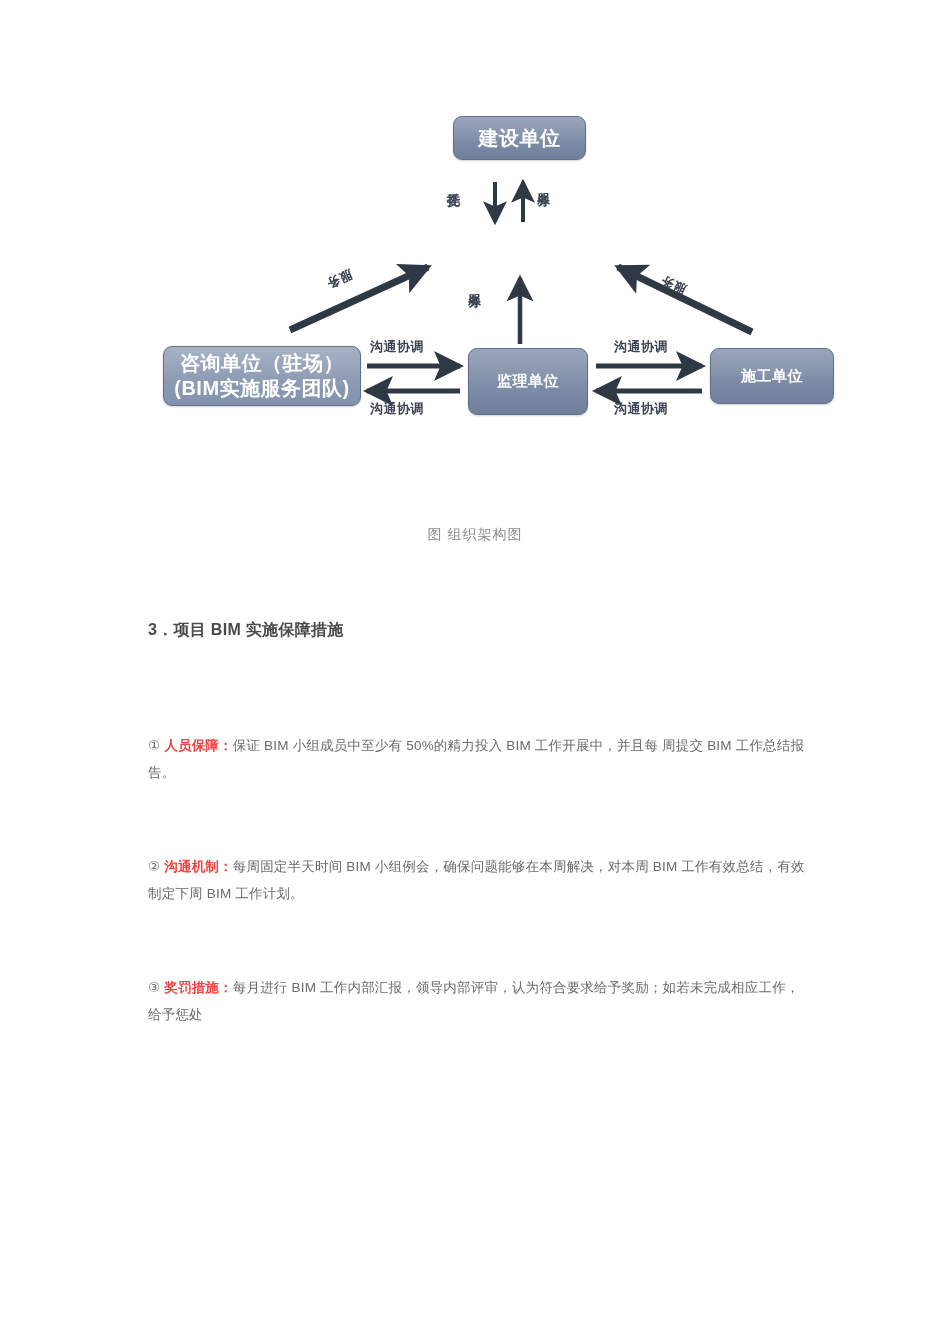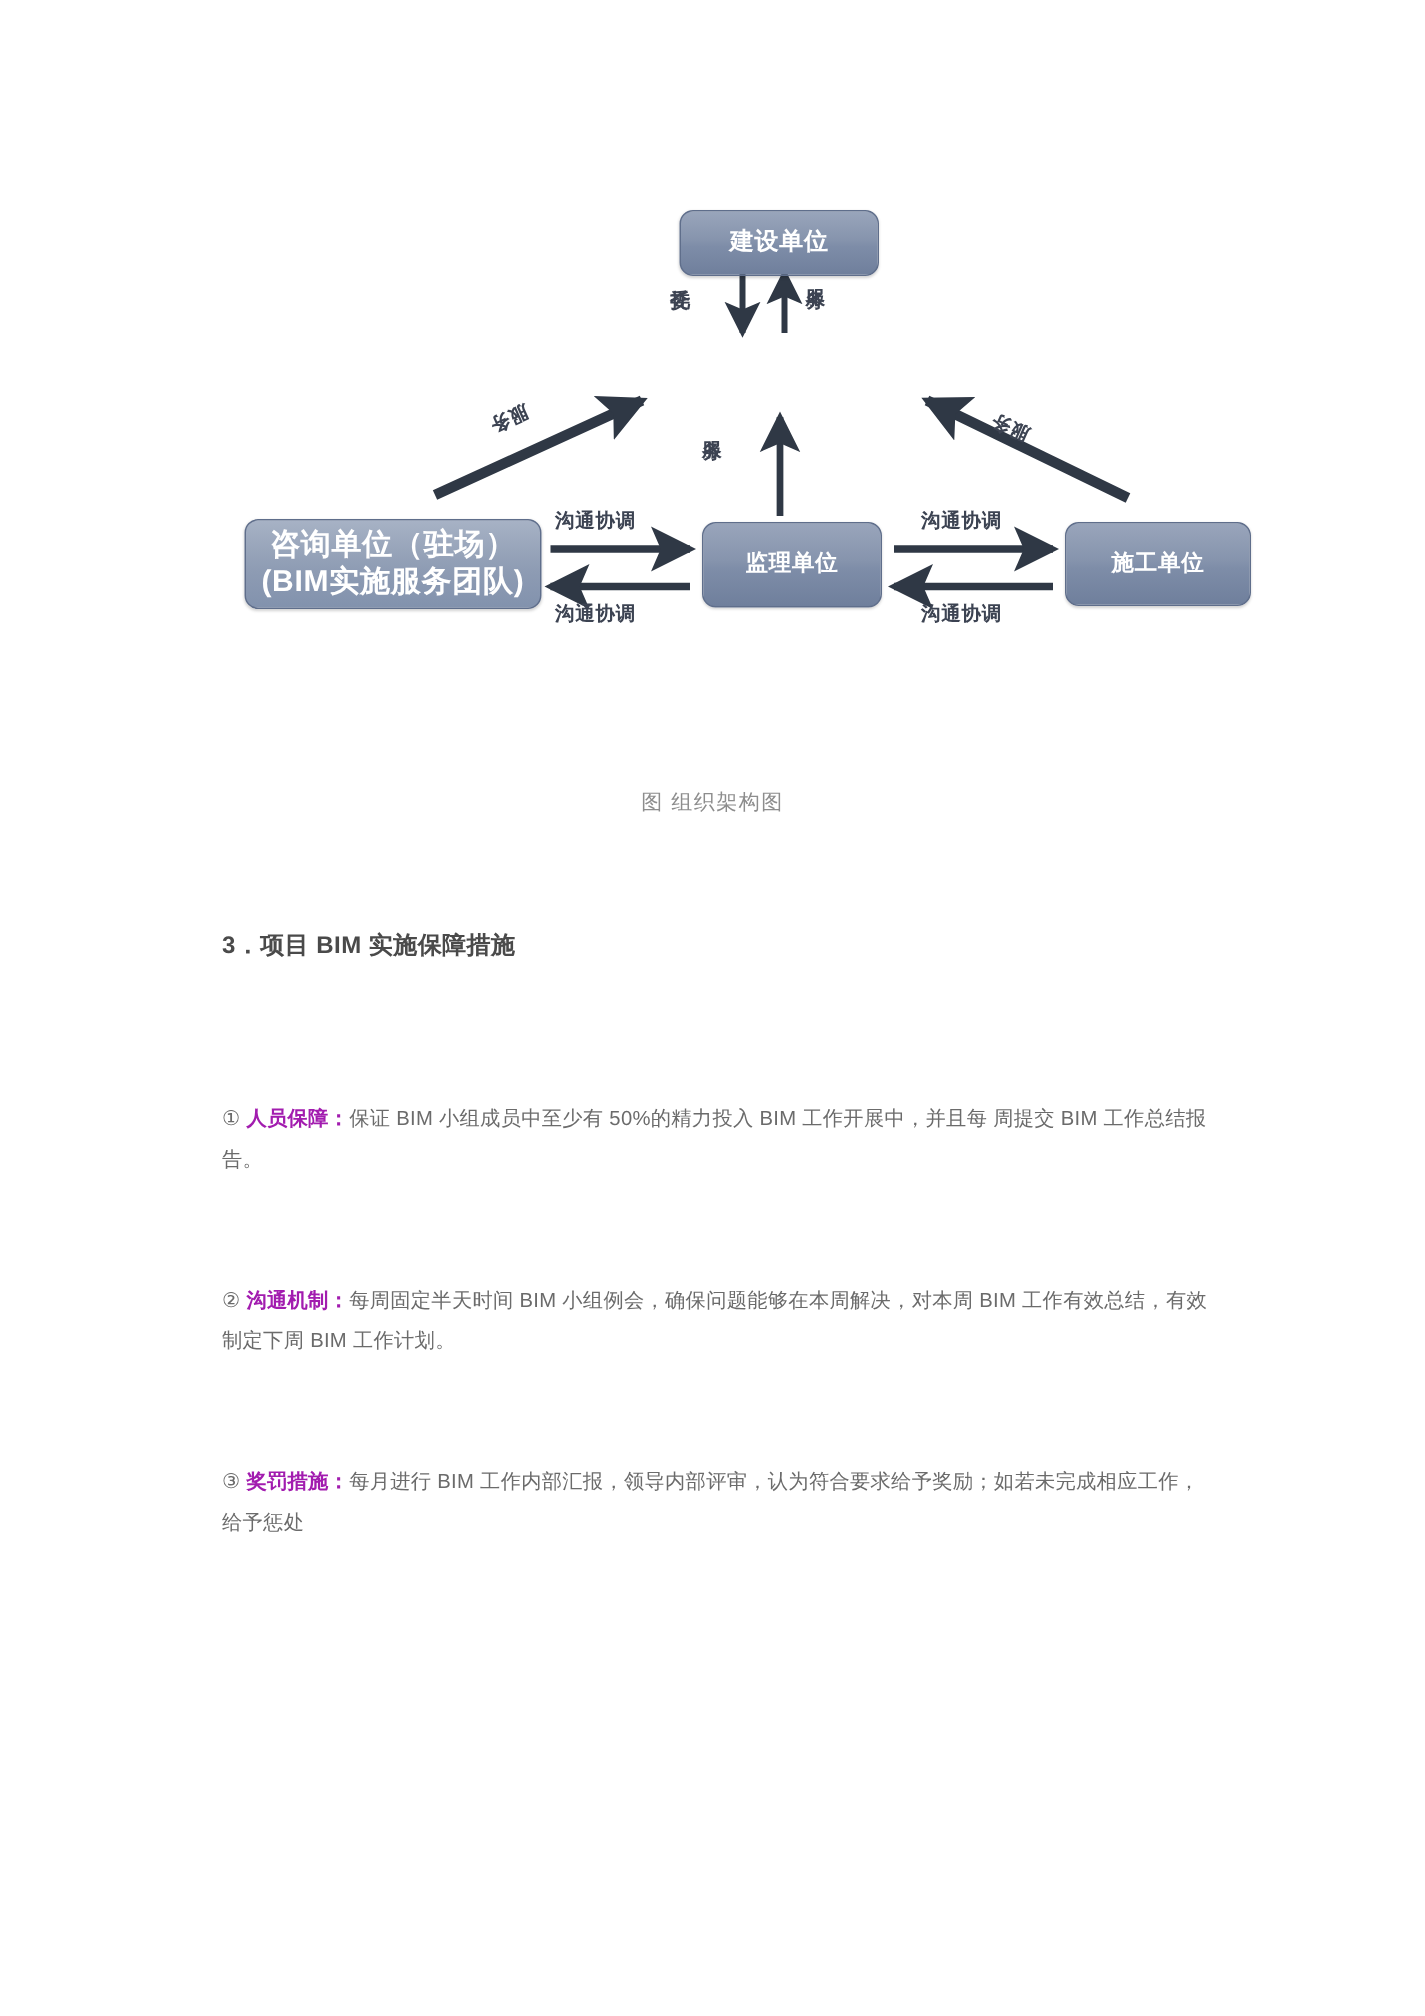--- a/index.html
+++ b/index.html
@@ -46,24 +46,24 @@
     text-align: center;
     letter-spacing: 0.5px;
     box-shadow: 0 1px 2px rgba(0,0,0,0.18);
     line-height: 1.25;
   }
 
   .node-box.wide2 {
     background: linear-gradient(to bottom, #a7b2c5 0%, #95a2b8 40%, #8d9bb3 60%, #8292ad 100%);
   }
 
-  #node-construction { left: 305px; top: 30px;  width: 133px; height: 44px; font-size: 16px; }
+  #node-construction { left: 305px; top: 6px;  width: 133px; height: 44px; font-size: 20px; }
   #node-pm           { left: 305px; top: 117px; width: 133px; height: 44px; font-size: 16px; }
   #node-consult      { left: 15px;  top: 236px; width: 198px; height: 60px; font-size: 20px; }
-  #node-supervise    { left: 320px; top: 238px; width: 120px; height: 57px; font-size: 15px; }
+  #node-supervise    { left: 320px; top: 238px; width: 120px; height: 67px; font-size: 15px; }
   #node-contractor   { left: 562px; top: 238px; width: 124px; height: 56px; font-size: 15px; }
 
   
   .arrow-label {
     position: absolute;
     color: #3c4352;
     font-size: 13px;
     font-weight: bold;
     white-space: nowrap;
     letter-spacing: 0.5px;
@@ -116,21 +116,21 @@
   }
   .para {
     font-size: 13.5px;
     line-height: 2.0;
     color: #6b6b6b;
     letter-spacing: 0.2px;
   }
   #para-1 { margin-top: 91px; }
   #para-2 { margin-top: 67px; }
   #para-3 { margin-top: 67px; }
-  .para b { color: #a21caf; font-weight: bold; }
+  .para b { color: #ef4444; font-weight: bold; }
 </style>
 </head>
 <body>
 
 <div id="diagram-figure">
 
   <div id="org-diagram">
 
     <svg width="706" height="330" viewBox="0 0 706 330" style="position:absolute;left:0;top:0;">
       <defs>

